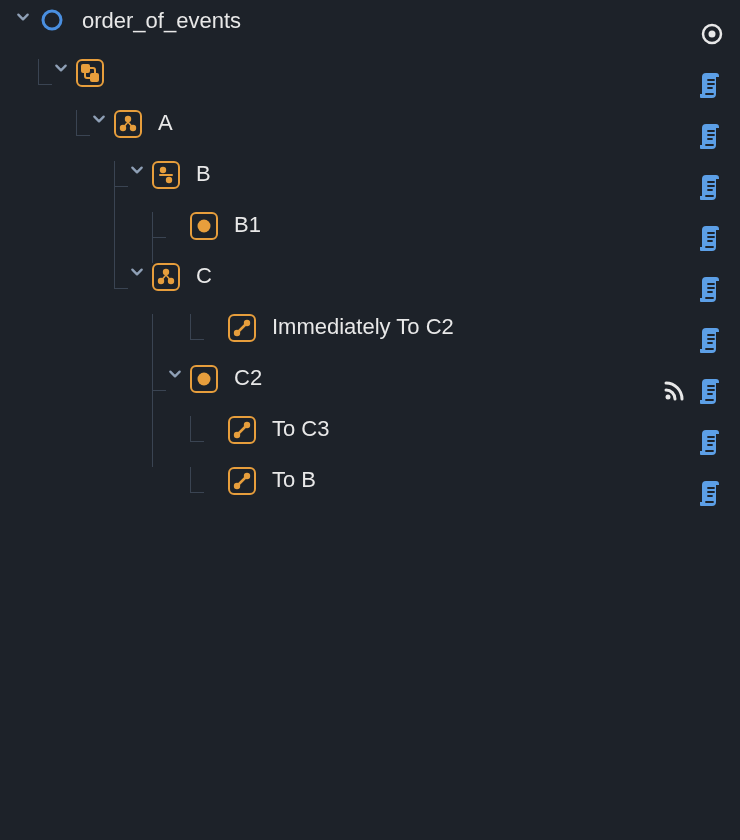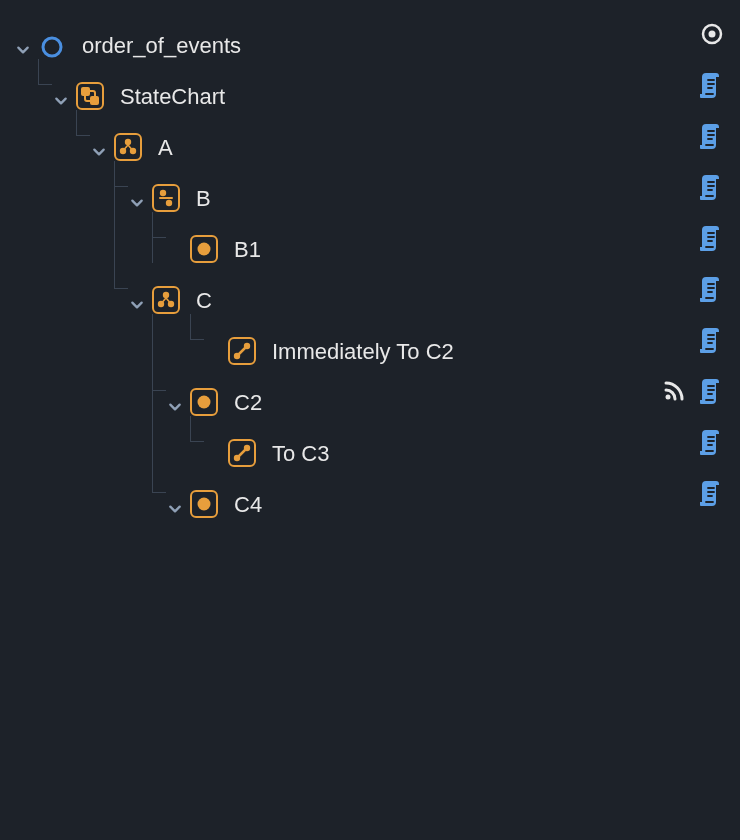--- a/index.html
+++ b/index.html
@@ -13,21 +13,21 @@
   }
   .tree { padding: 8px 8px; }
   .row {
     display: flex;
     align-items: center;
     height: 51px;
     position: relative;
   }
   .row .left {
     display: flex;
-    align-items: flex-end;
+    align-items: flex-start;
     gap: 6px;
     flex: 1;
     min-width: 0;
   }
   .row .right {
     display: flex;
     align-items: center;
     gap: 14px;
     padding-right: 8px;
   }
@@ -100,21 +100,20 @@
           </svg>
         </span>
         <span class="icon-box orange">
           <svg width="20" height="20" viewBox="0 0 20 20">
             <rect x="1" y="1" width="9" height="9" rx="2" fill="#e79e3c"></rect>
             <rect x="10" y="10" width="9" height="9" rx="2" fill="#e79e3c"></rect>
             <path d="M5 10 v3 a2 2 0 0 0 2 2 h3" fill="none" stroke="#e79e3c" stroke-width="2"></path>
             <path d="M15 10 v-3 a2 2 0 0 0 -2 -2 h-3" fill="none" stroke="#e79e3c" stroke-width="2"></path>
           </svg>
         </span>
-        <span class="label">StateChart</span>
       </div>
       <div class="right">
         <span class="script-icon"><svg viewBox="0 0 24 28">
             <path d="M5 2 h11 a3 3 0 0 1 3 3 v1 h-3 v17 a4 4 0 0 1 -4 4 h-10 a3 3 0 0 1 -3 -3 v-1 h3 V6 a4 4 0 0 1 4 -4 z" fill="#5c9fe6"></path>
             <path d="M6 23 h7 M8 9 h6 M8 13 h6 M8 17 h4" stroke="#1d2229" stroke-width="1.8" stroke-linecap="round"></path>
           </svg></span>
       </div>
     </div>
     <div class="row">
       <div class="left">
@@ -290,34 +289,32 @@
       </div>
       <div class="right">
         <span class="script-icon"><svg viewBox="0 0 24 28">
             <path d="M5 2 h11 a3 3 0 0 1 3 3 v1 h-3 v17 a4 4 0 0 1 -4 4 h-10 a3 3 0 0 1 -3 -3 v-1 h3 V6 a4 4 0 0 1 4 -4 z" fill="#5c9fe6"></path>
             <path d="M6 23 h7 M8 9 h6 M8 13 h6 M8 17 h4" stroke="#1d2229" stroke-width="1.8" stroke-linecap="round"></path>
           </svg></span>
       </div>
     </div>
     <div class="row">
       <div class="left">
-        <div class="indent" style="width: 152px; height: 51px;">
-          <div class="elbow" style="left: 144px;"></div>
-        </div>
-        <span class="chevron">
-          <svg viewBox="0 0 12 12">
-            <path d="M2 4 L6 8 L10 4" fill="none" stroke="#8fa0b6" stroke-width="2" stroke-linecap="round" stroke-linejoin="round"></path>
-          </svg>
-        </span>
-        <span class="icon-box orange">
-          <svg width="20" height="20" viewBox="0 0 20 20">
-            <circle cx="10" cy="10" r="6.5" fill="#e79e3c"></circle>
-          </svg>
-        </span>
-        <span class="label">C4</span>
+        <div class="indent" style="width: 190px; height: 51px;">
+          <div class="elbow" style="left: 182px;"></div>
+        </div>
+        <span style="width: 18px; flex-shrink: 0;"></span>
+        <span class="icon-box orange">
+          <svg width="20" height="20" viewBox="0 0 20 20">
+            <circle cx="5" cy="15" r="3.2" fill="#e79e3c"></circle>
+            <circle cx="15" cy="5" r="3.2" fill="#e79e3c"></circle>
+            <path d="M7 13 Q10 10 13 7" stroke="#e79e3c" stroke-width="2.5" fill="none" stroke-linecap="round"></path>
+          </svg>
+        </span>
+        <span class="label">To B</span>
       </div>
       <div class="right">
         <span class="script-icon"><svg viewBox="0 0 24 28">
             <path d="M5 2 h11 a3 3 0 0 1 3 3 v1 h-3 v17 a4 4 0 0 1 -4 4 h-10 a3 3 0 0 1 -3 -3 v-1 h3 V6 a4 4 0 0 1 4 -4 z" fill="#5c9fe6"></path>
             <path d="M6 23 h7 M8 9 h6 M8 13 h6 M8 17 h4" stroke="#1d2229" stroke-width="1.8" stroke-linecap="round"></path>
           </svg></span>
       </div>
     </div>
   </div>
 

